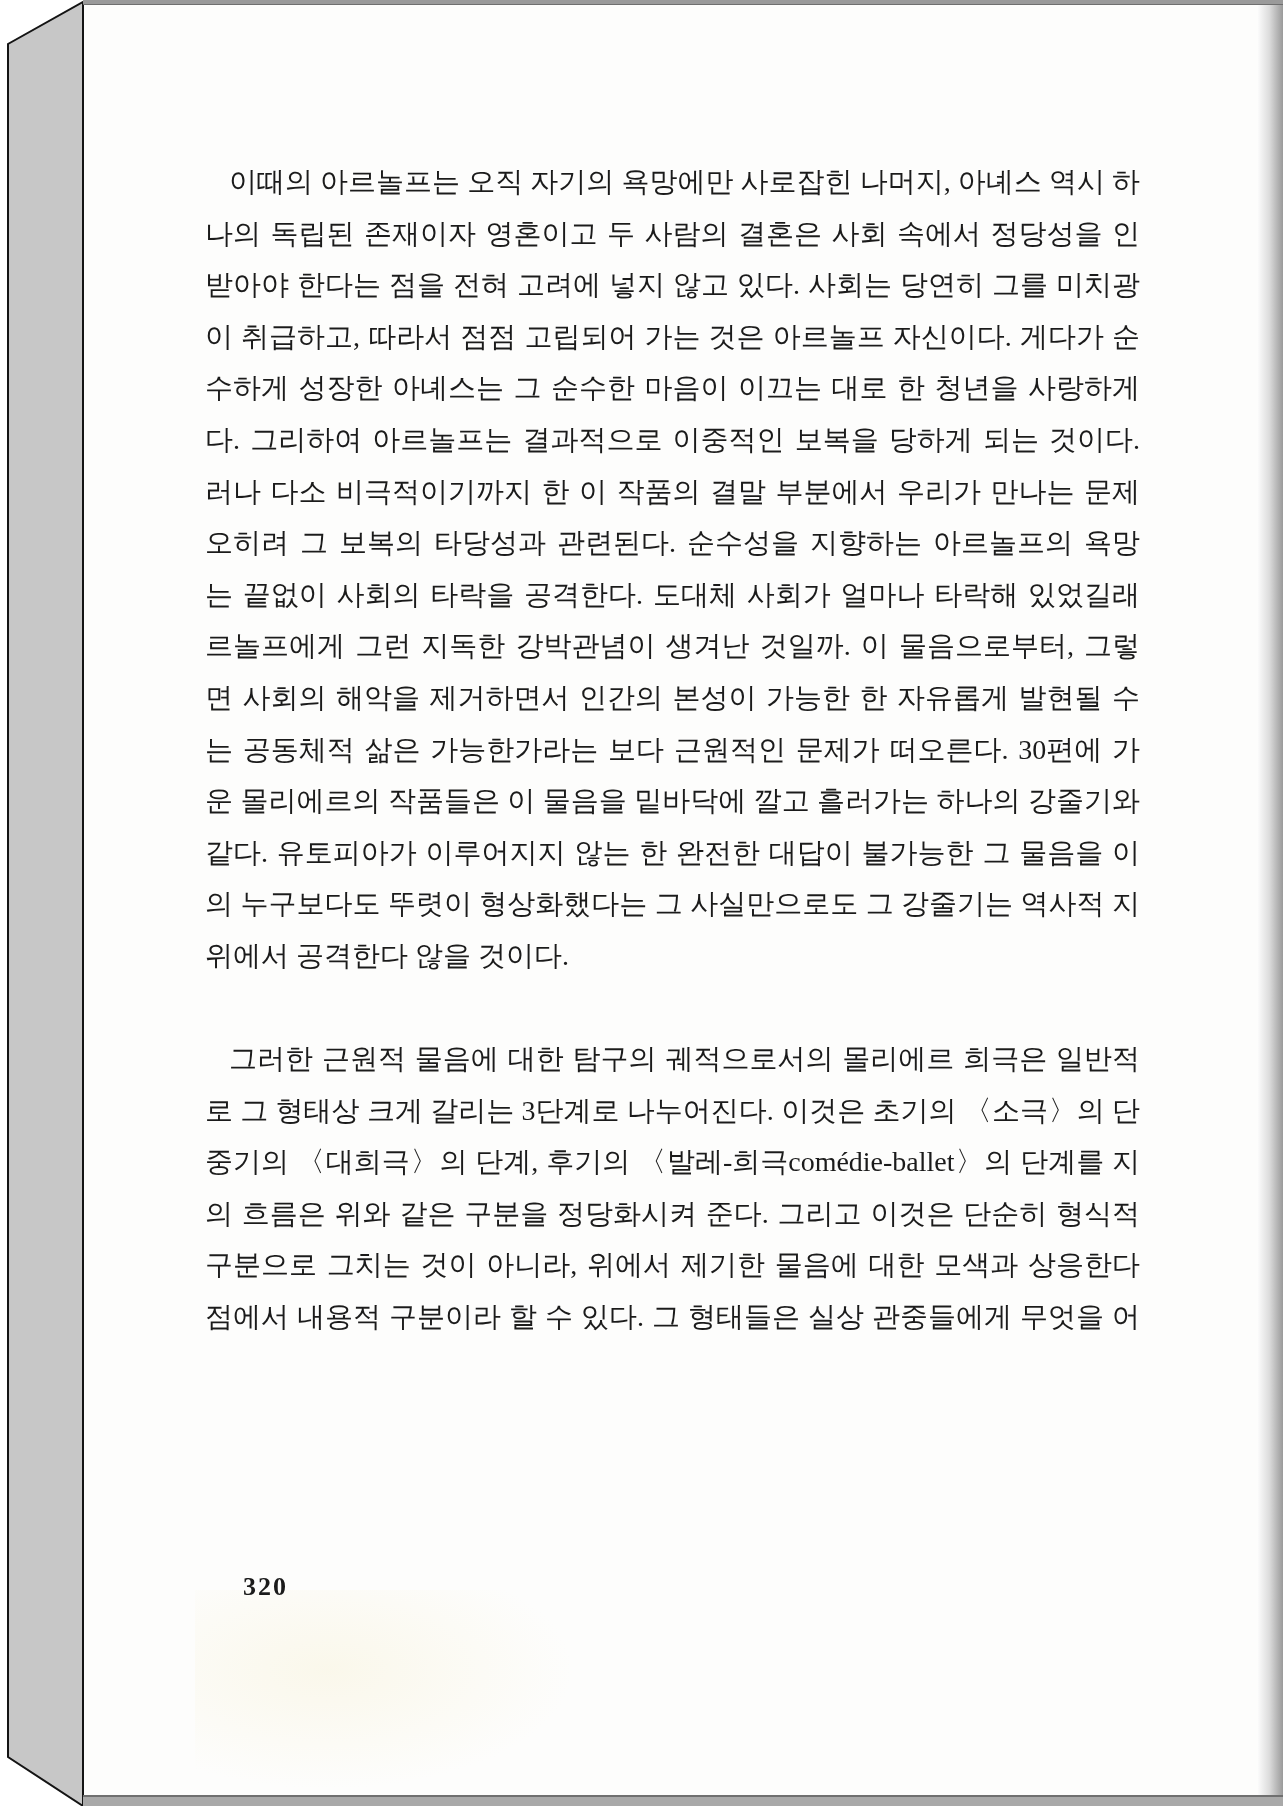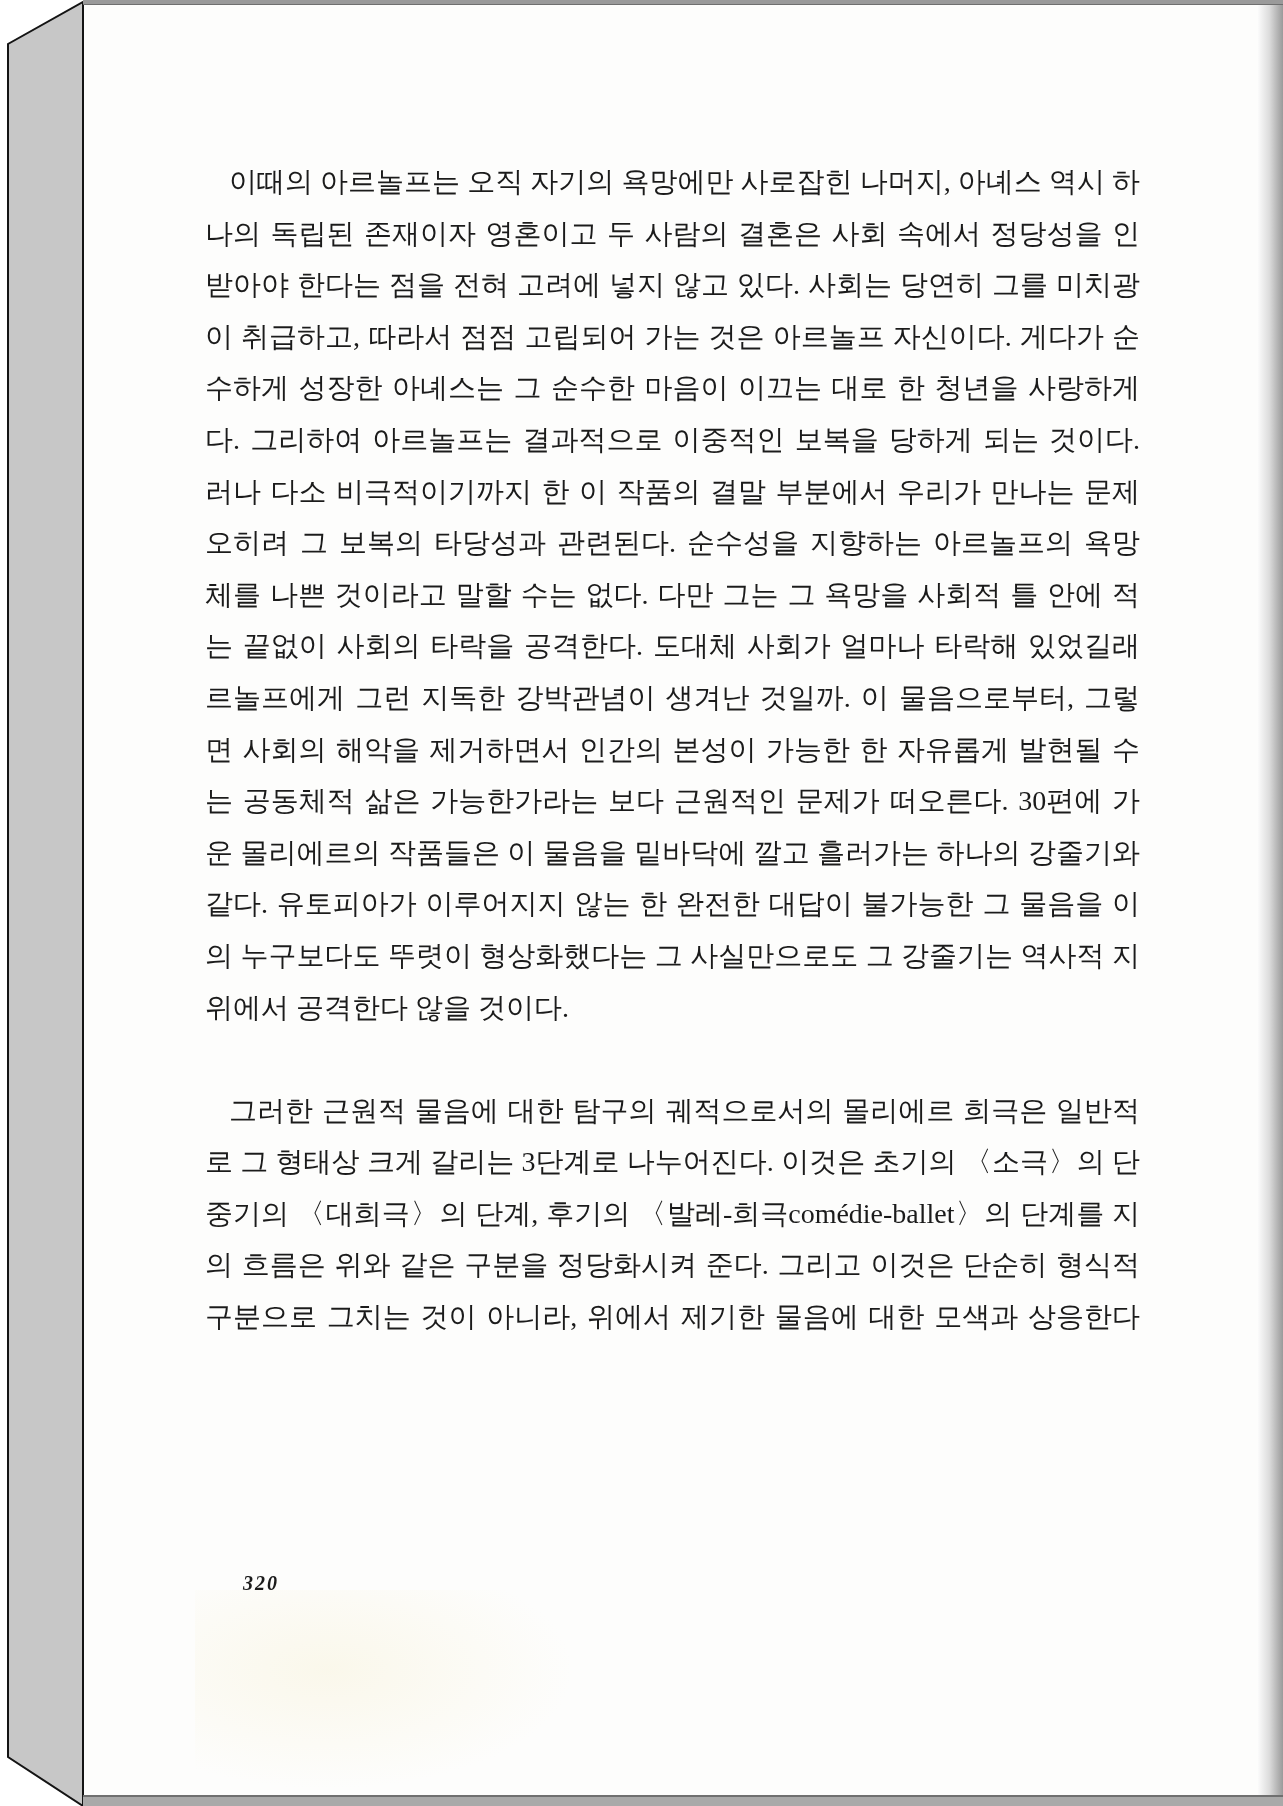--- a/index.html
+++ b/index.html
@@ -89,25 +89,24 @@
     text-align: justify;
     text-align-last: justify;
   }
   .text-line.first { padding-left: 24px; }
   .text-line.last  { text-align-last: left; }
 
   .page-number {
     position: absolute;
     left: 243px;
     top: 1572px;
-    font-size: 20px;
+    font-size: 26px;
     font-weight: 600;
     letter-spacing: 2px;
     color: var(--text_color, #1b1b1b);
-    font-style: italic;
   }
 </style>
 </head>
 <body>
 
 <div class="page-surface"></div>
 
 <svg class="spine-svg" viewBox="0 0 90 1806" preserveAspectRatio="none">
   <polygon points="83,2 83,1806 8,1757 8,44" style="fill: var(--spine_fill, #c7c7c7); stroke: var(--spine_outline, #141414); stroke-width: 2;"></polygon>
 </svg>
@@ -120,32 +119,32 @@
 <div class="text-block" id="text-block">
     <div class="paragraph">
       <div class="text-line first">이때의 아르놀프는 오직 자기의 욕망에만 사로잡힌 나머지, 아녜스 역시 하</div>
       <div class="text-line">나의 독립된 존재이자 영혼이고 두 사람의 결혼은 사회 속에서 정당성을 인정</div>
       <div class="text-line">받아야 한다는 점을 전혀 고려에 넣지 않고 있다. 사회는 당연히 그를 미치광</div>
       <div class="text-line">이 취급하고, 따라서 점점 고립되어 가는 것은 아르놀프 자신이다. 게다가 순</div>
       <div class="text-line">수하게 성장한 아녜스는 그 순수한 마음이 이끄는 대로 한 청년을 사랑하게 된</div>
       <div class="text-line">다. 그리하여 아르놀프는 결과적으로 이중적인 보복을 당하게 되는 것이다. 그</div>
       <div class="text-line">러나 다소 비극적이기까지 한 이 작품의 결말 부분에서 우리가 만나는 문제는</div>
       <div class="text-line">오히려 그 보복의 타당성과 관련된다. 순수성을 지향하는 아르놀프의 욕망 자</div>
-      <div class="text-line">체를 나쁜 것이라고 말할 수는 없다. 다만 그는 그 욕망을 사회적 틀 안에 적</div>
       <div class="text-line">는 끝없이 사회의 타락을 공격한다. 도대체 사회가 얼마나 타락해 있었길래 아</div>
       <div class="text-line">르놀프에게 그런 지독한 강박관념이 생겨난 것일까. 이 물음으로부터, 그렇다</div>
       <div class="text-line">면 사회의 해악을 제거하면서 인간의 본성이 가능한 한 자유롭게 발현될 수 있</div>
       <div class="text-line">는 공동체적 삶은 가능한가라는 보다 근원적인 문제가 떠오른다. 30편에 가까</div>
       <div class="text-line">운 몰리에르의 작품들은 이 물음을 밑바닥에 깔고 흘러가는 하나의 강줄기와도</div>
       <div class="text-line">같다. 유토피아가 이루어지지 않는 한 완전한 대답이 불가능한 그 물음을 이전</div>
       <div class="text-line">의 누구보다도 뚜렷이 형상화했다는 그 사실만으로도 그 강줄기는 역사적 지도</div>
       <div class="text-line last">위에서 공격한다 않을 것이다.</div>
     </div>
     <div class="paragraph">
       <div class="text-line first">그러한 근원적 물음에 대한 탐구의 궤적으로서의 몰리에르 희극은 일반적으</div>
       <div class="text-line">로 그 형태상 크게 갈리는 3단계로 나누어진다. 이것은 초기의 〈소극〉의 단계,</div>
       <div class="text-line">중기의 〈대희극〉의 단계, 후기의 〈발레-희극comédie-ballet〉의 단계를 지칭</div>
       <div class="text-line">의 흐름은 위와 같은 구분을 정당화시켜 준다. 그리고 이것은 단순히 형식적</div>
       <div class="text-line">구분으로 그치는 것이 아니라, 위에서 제기한 물음에 대한 모색과 상응한다는</div>
+      <div class="text-line">점에서 내용적 구분이라 할 수 있다. 그 형태들은 실상 관중들에게 무엇을 어</div>
     </div>
   </div>
 
 <div class="page-number">320</div>
 
 </body></html>

